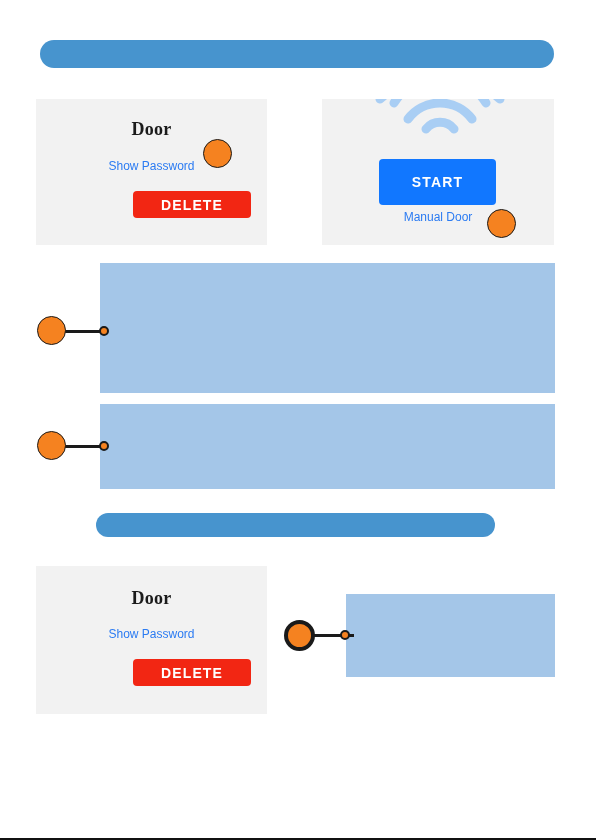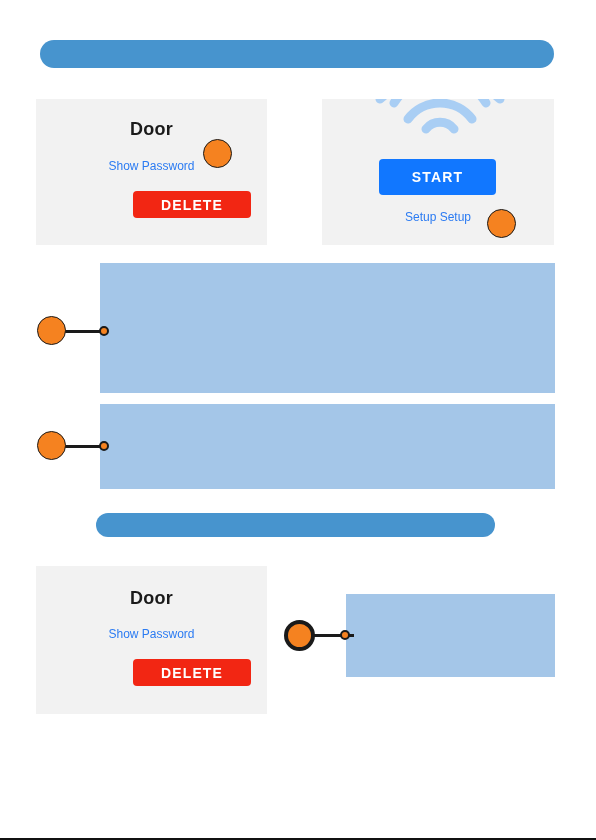--- a/index.html
+++ b/index.html
@@ -44,20 +44,21 @@
     overflow: hidden;
   }
   .card-title {
     position: absolute;
     width: 100%;
     text-align: center;
     font-size: 18px;
     font-weight: bold;
     color: #1b1b1b;
     letter-spacing: .2px;
+    font-family: Liberation Serif, serif;
   }
   .link-text {
     position: absolute;
     width: 100%;
     text-align: center;
     font-size: 12px;
     color: #2B7BF2;
     font-weight: normal;
   }
   .btn-delete {
@@ -135,22 +136,22 @@
       <g stroke="#A9CEF4" stroke-width="9" stroke-linecap="round" fill="none">
         <path d="M56 56 A 18 18 0 0 1 84 56"></path>
         <path d="M38 46 A 40 40 0 0 1 102 46"></path>
         <path d="M24 30 A 60 60 0 0 1 52 6"></path>
         <path d="M116 30 A 60 60 0 0 0 88 6"></path>
         <path d="M10 26 L 22 16"></path>
         <path d="M130 26 L 118 16"></path>
       </g>
     </svg>
 
-    <button class="btn-start" style="left:57px; top:60px; width:117px; height:36px;">START</button>
-    <div class="link-text" style="top:111px;">Setup Setup</div>
+    <button class="btn-start" style="left:57px; top:60px; width:117px; height:46px;">START</button>
+    <div class="link-text" style="top:111px;">Manual Door</div>
   </div>
 
   <div class="callout-dot callout-ring-thin" style="left:203px; top:139px; width:29px; height:29px;"></div>
 
   <div class="callout-dot callout-ring-thin" style="left:487px; top:209px; width:29px; height:29px;"></div>
 
   <div class="block" style="left:100px; top:263px; width:455px; height:130px;"></div>
   <div class="leader-line" style="left:65px; top:330px; width:43px;"></div>
   <div class="leader-end" style="left:99px; top:326px;"></div>
   <div class="callout-dot callout-ring-thin" style="left:37px; top:316px; width:29px; height:29px;"></div>

